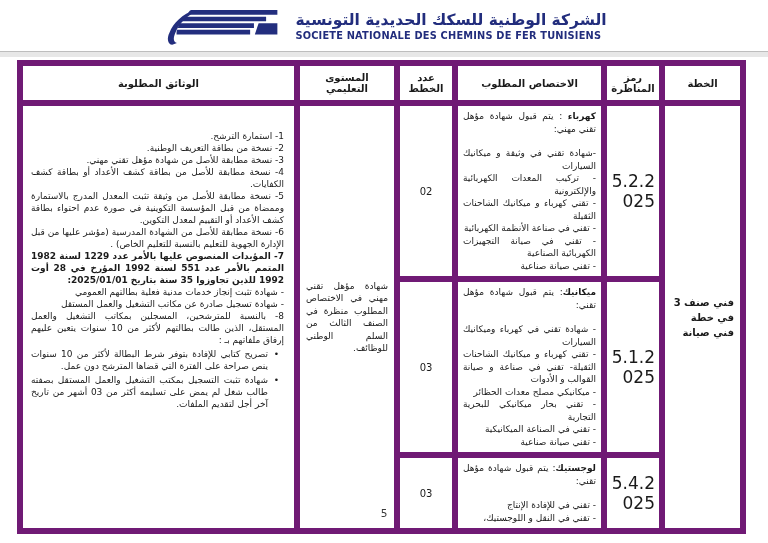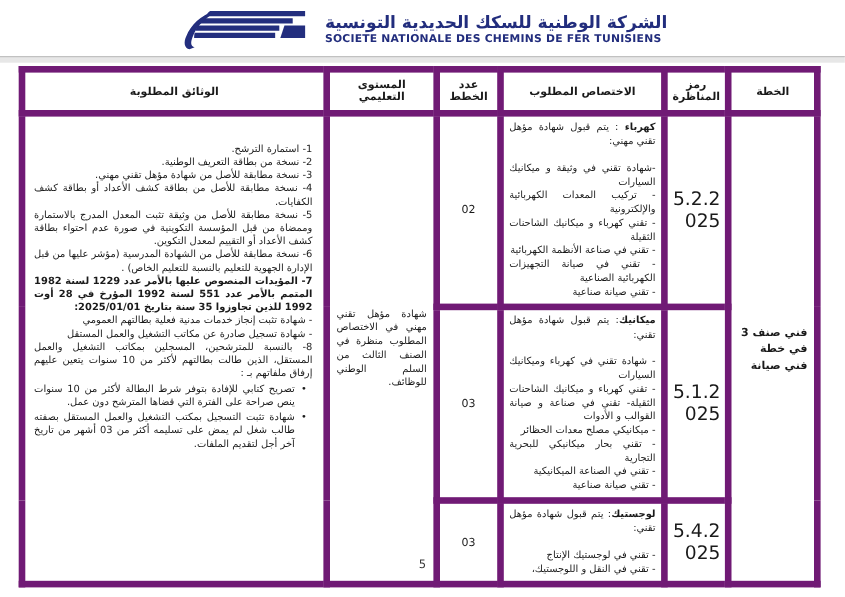--- a/index.html
+++ b/index.html
@@ -136,21 +136,21 @@
               <div class="list-item">- تقني صيانة صناعية</div>
             </div>
         </td>
         <td class="count">03</td>
       </tr>
       <tr class="r3">
         <td class="code">5.4.2025</td>
         <td class="spec">
           <span class="spec-head"><b>لوجستيك</b><span>: يتم قبول شهادة مؤهل تقني:</span></span>
           <div>
-              <div class="list-item">- تقني في لوجستيك الإنتاج</div>
+              <div class="list-item">- تقني في للإفادة الإنتاج</div>
               <div class="list-item">- تقني في النقل و اللوجستيك،</div>
             </div>
         </td>
         <td class="count">03</td>
       </tr>
     </tbody>
   </table>
 </div>
 
 <div class="page-num">5</div>

